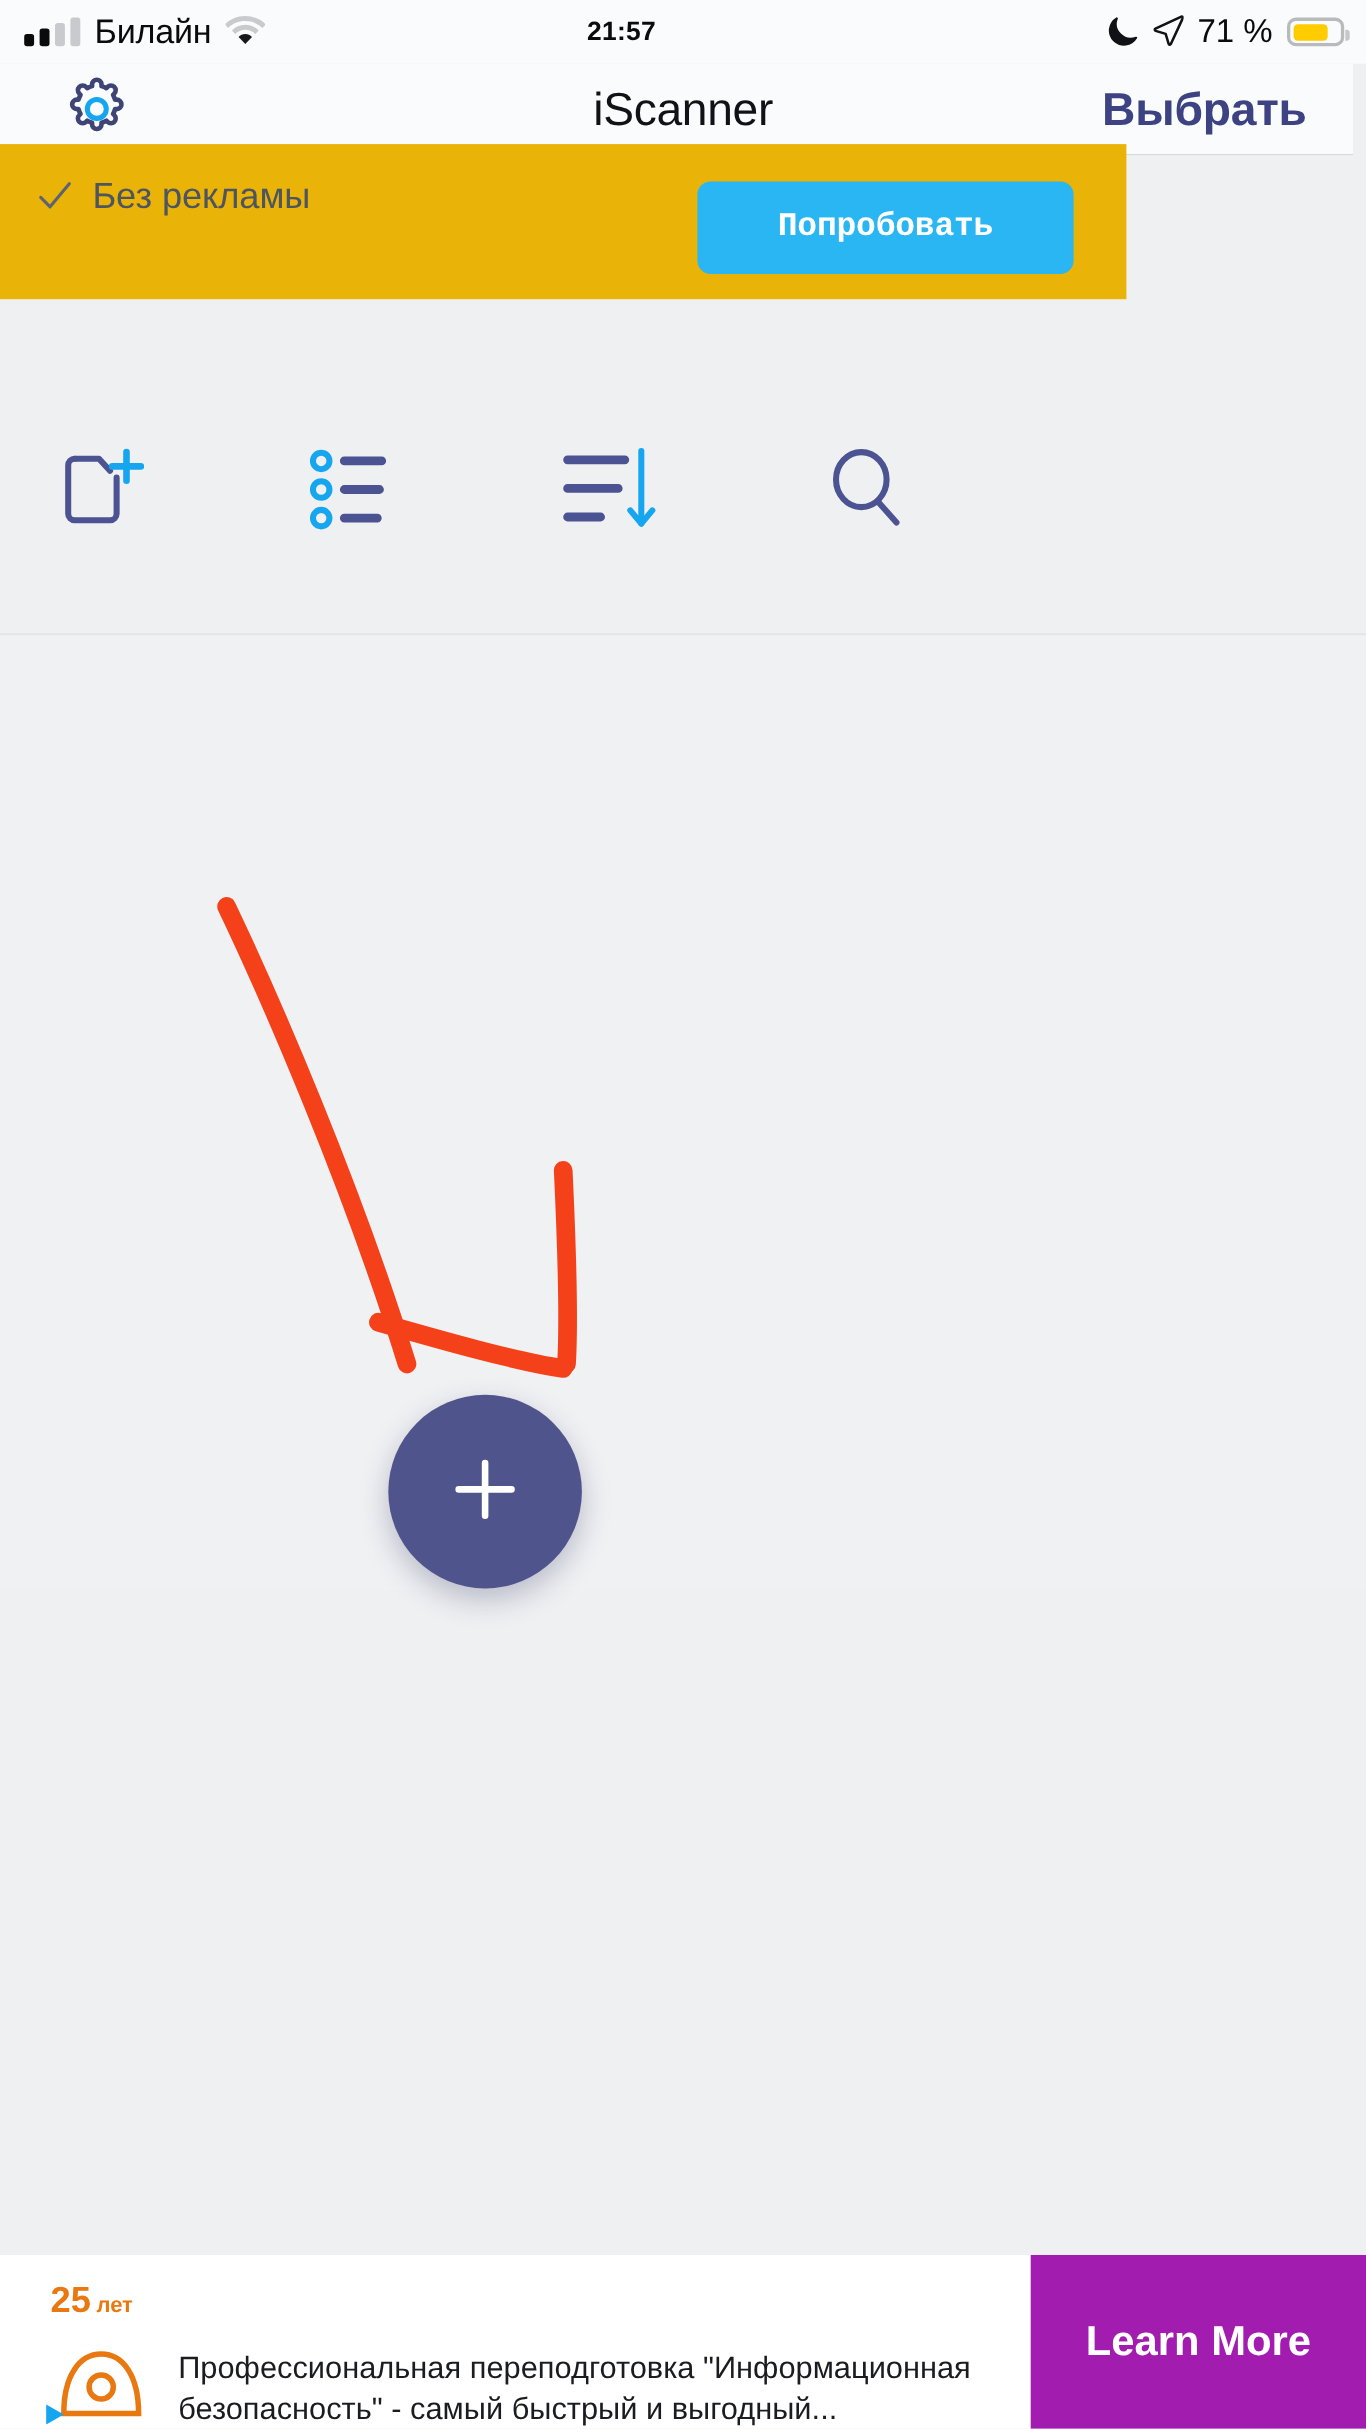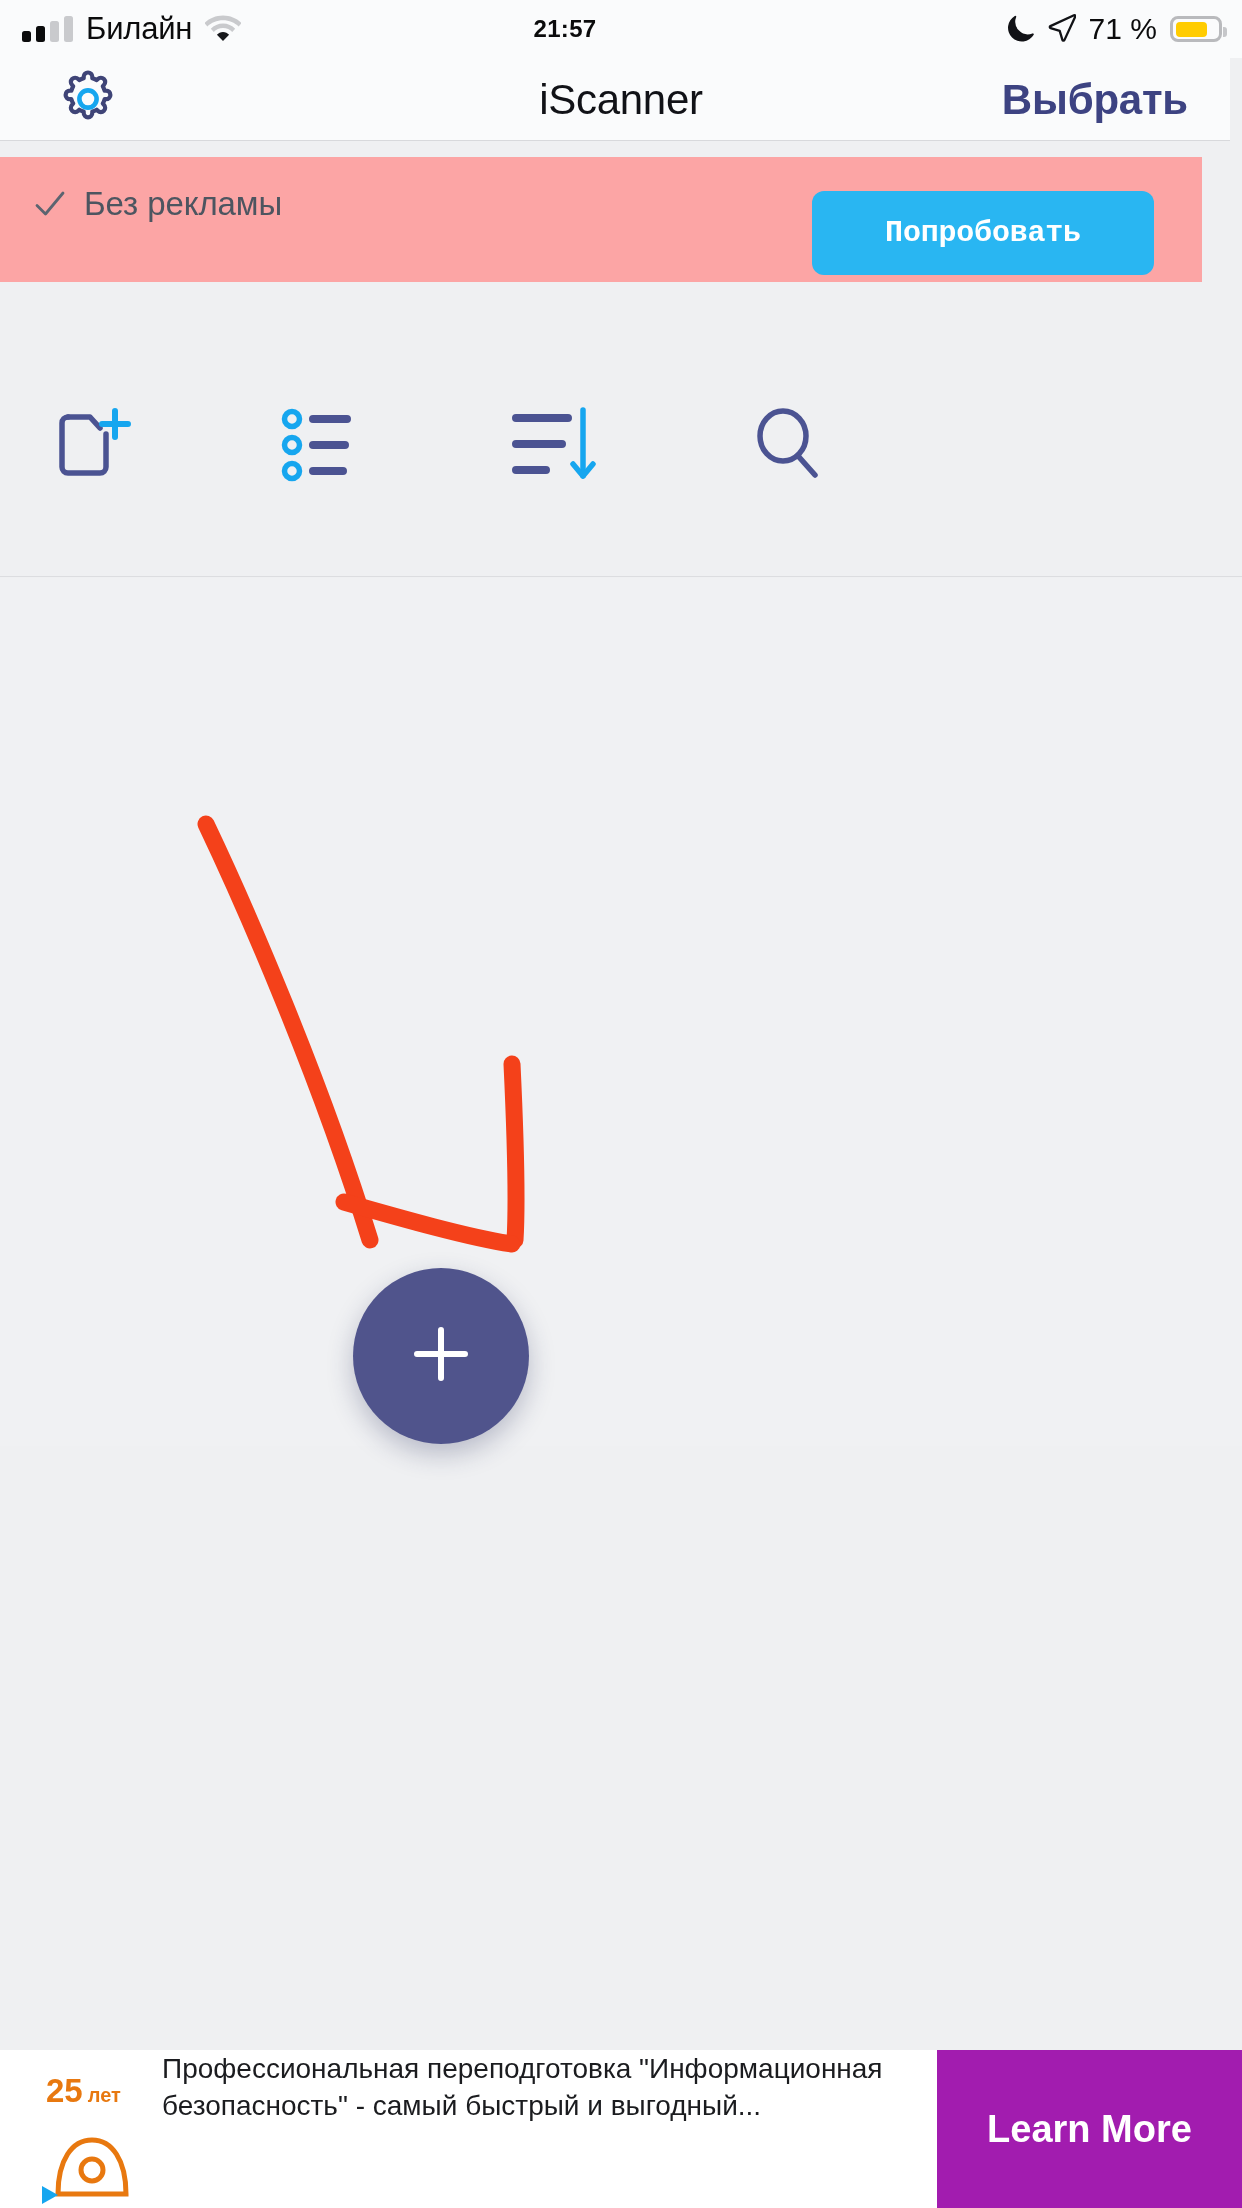--- a/index.html
+++ b/index.html
@@ -49,22 +49,22 @@
   }
   .gear-btn{ position:absolute; left:52px; top:9px; width:72px; height:72px; display:flex; align-items:center; justify-content:center; }
   .select-btn{
     position:absolute; right:42px; top:0; height:83px;
     display:flex; align-items:center;
     font-size:42px; font-weight:700; color:#3d4382; letter-spacing:-.2px;
   }
 
   
   .promo{
-    position:absolute; top:157px; left:0; width:1202px; height:141px;
-    background:#fca5a5;
+    position:absolute; top:131px; left:0; width:1024px; height:141px;
+    background:#eab308;
   }
   .promo-feats{ position:absolute; left:34px; top:28px; display:flex; flex-direction:column; gap:17px; }
   .feat{ display:flex; align-items:center; gap:18px; }
   .feat-check{ width:32px; height:32px; flex:none; }
   .feat-txt{ font-size:33px; color:#4d5560; letter-spacing:-.1px; }
   .try-btn{
     position:absolute; right:48px; top:34px;
     width:342px; height:84px; border-radius:12px;
     background:#29b6f2;
     display:flex; align-items:center; justify-content:center;
@@ -99,21 +99,21 @@
 
   
   .ad{
     position:absolute; left:0; bottom:0; width:1242px; height:158px;
     background:#ffffff; display:flex; align-items:stretch;
   }
   .ad-logo{ width:128px; flex:none; position:relative; display:flex; align-items:center; justify-content:center;margin-left:32px; }
   .ad-25{ position:absolute; top:22px; left:14px; display:flex; align-items:baseline; gap:5px; }
   .ad-25 b{ font-size:33px; font-weight:700; color:#e8780f; }
   .ad-25 s{ font-size:20px; font-weight:700; color:#e8780f; text-decoration:none; }
-  .ad-body{ flex:1; display:flex; align-items:flex-start; padding:0 10px 0 2px; }
+  .ad-body{ flex:1; display:flex; align-items:flex-end; padding:0 10px 0 2px; }
   .ad-text{ font-size:28px; line-height:1.33; color:#1b1c1f; }
   .ad-cta{
     width:305px; flex:none; background:#a21caf;
     display:flex; align-items:center; justify-content:center;
     font-size:38px; font-weight:700; color:#fff;
   }
 </style>
 </head>
 <body>
 

